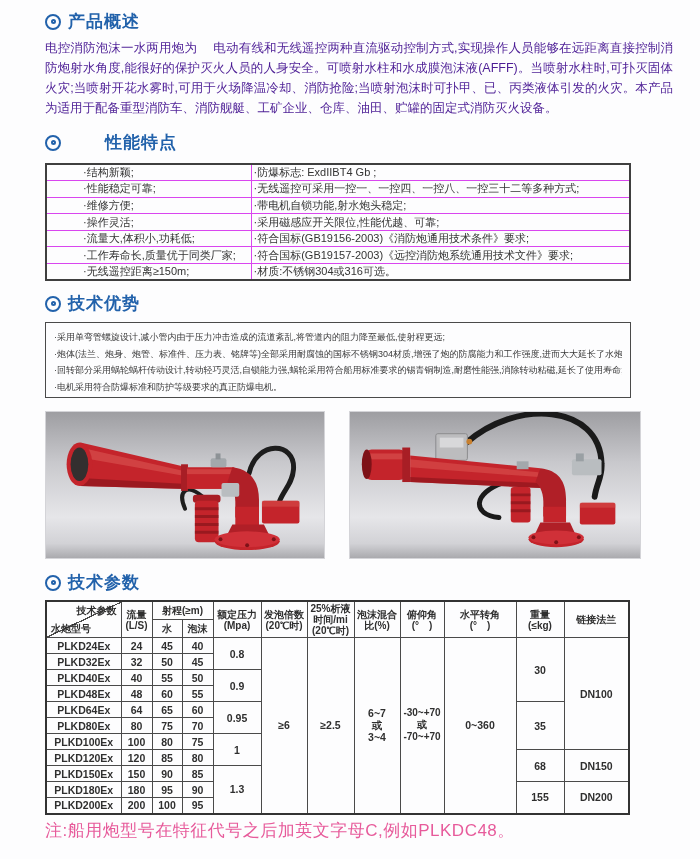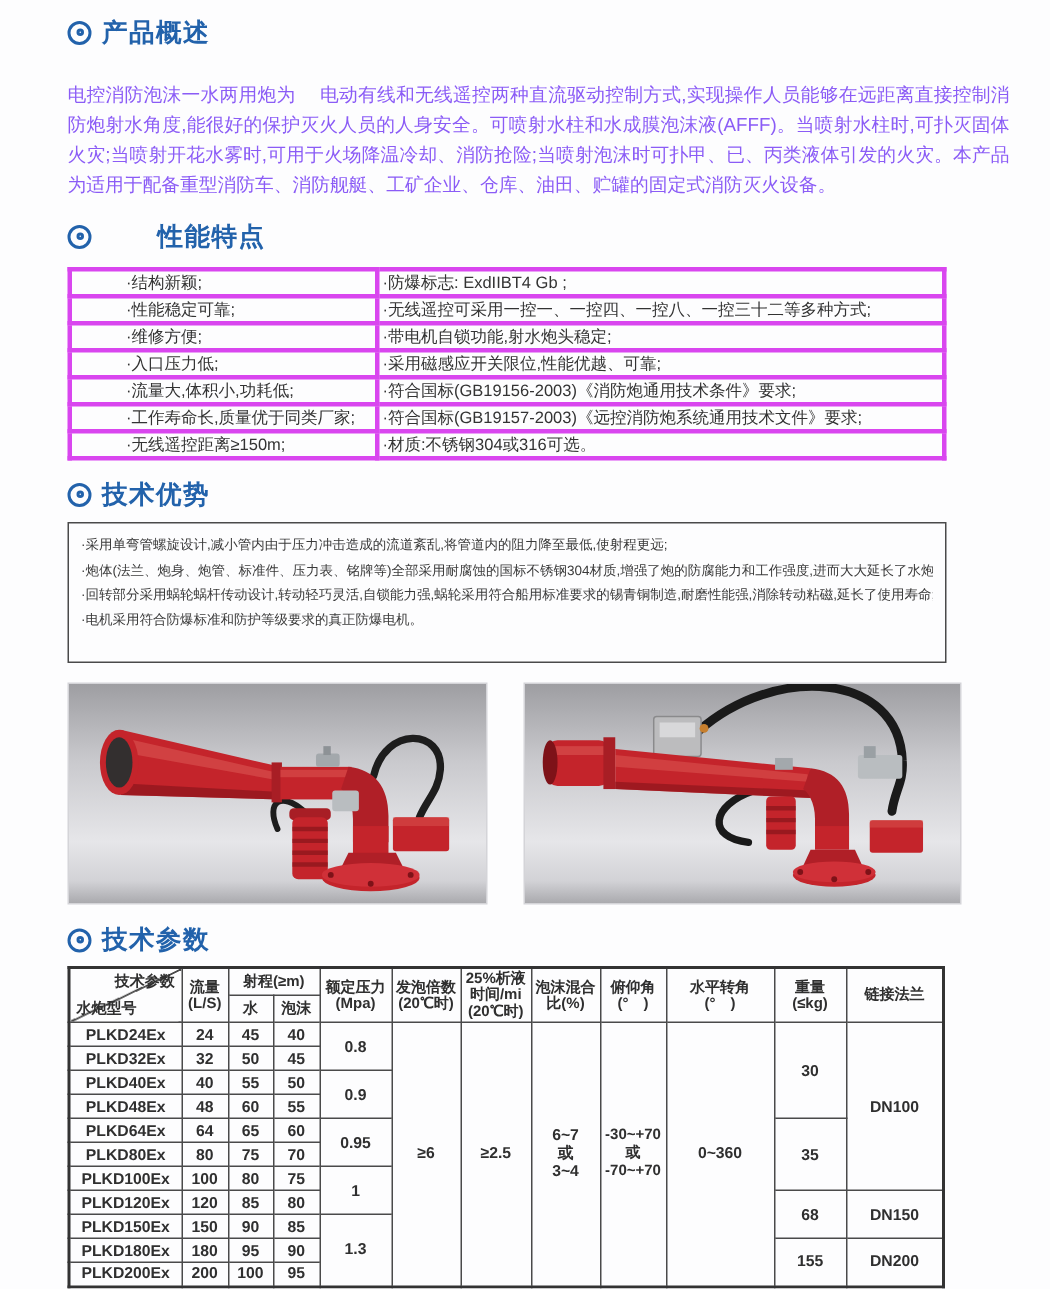--- a/index.html
+++ b/index.html
@@ -8,34 +8,34 @@
   .page { position:relative; width:700px; height:784px; padding:10px 0 0 45px; }
 
   
   .sec-head { display:flex; align-items:center; gap:7px; color:#2262ab;
     font-size:17px; font-weight:bold; letter-spacing:1px; }
   .ring { width:16px; height:16px; border:2.5px solid #2262ab; border-radius:50%;
     display:flex; align-items:center; justify-content:center; flex:0 0 auto; }
   .ring .ring-in { width:5px; height:5px; border:2px solid #2262ab; border-radius:50%; }
 
   
-  .overview-body { width:628px; margin-top:20px; font-size:12.5px; line-height:20px;
-    color:#8b5cf6; text-align:justify; }
+  .overview-body { width:628px; margin-top:5px; font-size:12.5px; line-height:20px;
+    color:#4c1d95; text-align:justify; }
 
   
   .features-table { width:586px; margin-top:9px; border-collapse:collapse;
     border:2px solid #3f3f3f; }
-  .features-table td { border:3px solid #d946ef; font-size:11px; color:#333;
+  .features-table td { border:1px solid #d946ef; font-size:11px; color:#333;
     height:16.6px; white-space:nowrap; overflow:hidden; }
   .features-table td.fl { width:205px; padding-left:36px; }
   .features-table td.fr { padding-left:2px; }
 
   
   .adv-box { width:586px; margin-top:7px; border:1.5px solid #4a4a4a;
-    padding:6px 8px 20px 8px; }
+    padding:6px 8px 2px 8px; }
   .adv-item { font-size:9px; line-height:16.5px; color:#3a3a3a; white-space:nowrap; overflow:hidden; }
 
   
   .photos { display:flex; gap:24px; margin-top:13px; width:600px; }
   .photo-panel { height:148px; border:1px solid #d4d4d8;
     background:linear-gradient(180deg,#9e9ea2 0%, #c9c9cd 35%, #e6e6e9 72%, #d2d2d6 90%, #aaaaae 100%); }
   .photo-panel.p-left { width:280px; }
   .photo-panel.p-right { width:292px; }
   .photo-panel svg { display:block; width:100%; height:100%; }
 
@@ -87,21 +87,21 @@
         </tr>
       <tr>
           <td class="fl">·性能稳定可靠;</td>
           <td class="fr">·无线遥控可采用一控一、一控四、一控八、一控三十二等多种方式;</td>
         </tr>
       <tr>
           <td class="fl">·维修方便;</td>
           <td class="fr">·带电机自锁功能,射水炮头稳定;</td>
         </tr>
       <tr>
-          <td class="fl">·入口压力低;</td>
+          <td class="fl">·操作灵活;</td>
           <td class="fr">·采用磁感应开关限位,性能优越、可靠;</td>
         </tr>
       <tr>
           <td class="fl">·流量大,体积小,功耗低;</td>
           <td class="fr">·符合国标(GB19156-2003)《消防炮通用技术条件》要求;</td>
         </tr>
       <tr>
           <td class="fl">·工作寿命长,质量优于同类厂家;</td>
           <td class="fr">·符合国标(GB19157-2003)《远控消防炮系统通用技术文件》要求;</td>
         </tr>

